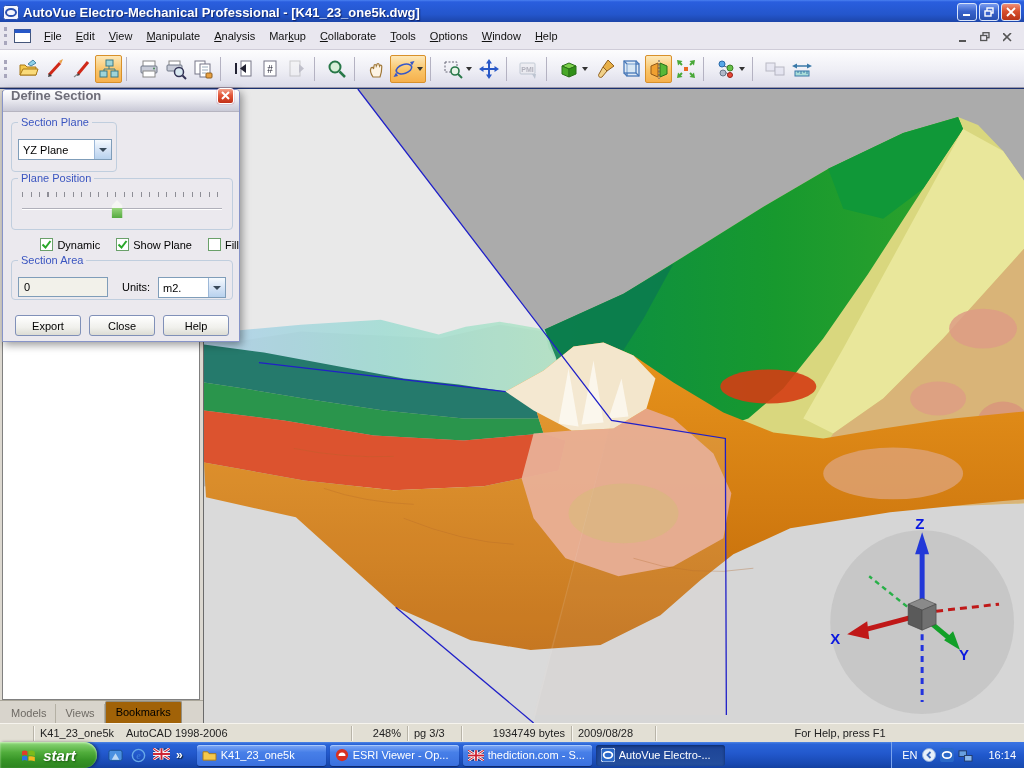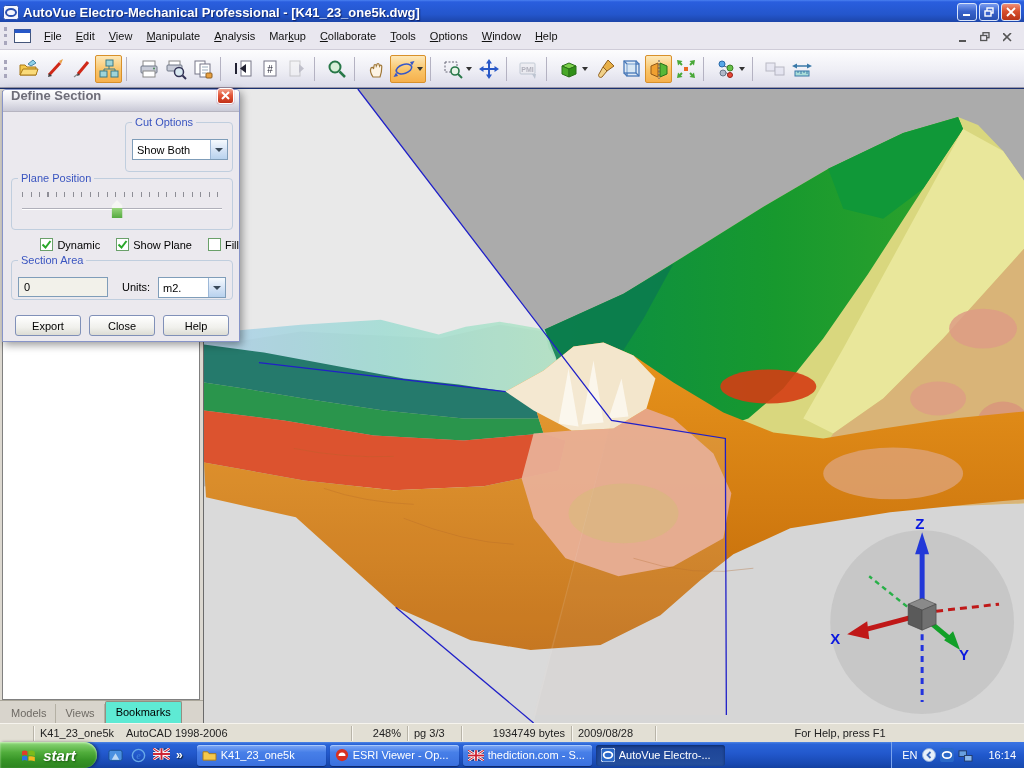--- a/index.html
+++ b/index.html
@@ -48,21 +48,21 @@
   .main { position:absolute; top:88px; left:0; right:0; height:635px; border-top:1px solid #1a3070; }
   .viewport { position:absolute; left:203px; top:0; right:0; bottom:0; background:#ababab; border-left:1px solid #6a6a6a; }
   .viewport svg { width:100%; height:100%; display:block; }
 
   
   .sidebar { position:absolute; left:0; top:0; width:203px; bottom:0; background:#dcd8d0; }
   .sidebar-panel { position:absolute; left:2px; right:3px; top:2px; bottom:23px; background:#fff; border:1px solid #808080; }
   .sidebar-tabs { position:absolute; left:0; right:0; bottom:0; height:23px; display:flex; align-items:flex-end;
     background:#d8d4cc; border-top:1px solid #aaa69a; padding-left:2px; }
   .tab { padding:3px 9px 4px; color:#6e6a64; border-right:1px solid #b4b0a4; white-space:nowrap; }
-  .tab.active { background:#5eead4; color:#000; border:1px solid #948f82; border-bottom:none; border-radius:2px 2px 0 0; margin-bottom:0; padding:4px 10px 5px; }
+  .tab.active { background:#a16207; color:#000; border:1px solid #948f82; border-bottom:none; border-radius:2px 2px 0 0; margin-bottom:0; padding:4px 10px 5px; }
 
   
   .dialog { position:absolute; left:2px; top:0; width:238px; height:253px; z-index:10;
     background:#ebe9ee; border:1px solid #8794c8; border-radius:4px 4px 0 0;
     box-shadow:2px 3px 8px rgba(0,0,0,.4); }
   .dlg-titlebar { height:22px; border-radius:3px 3px 0 0;
     background:linear-gradient(180deg,#ffffff,#ececf2 45%,#c9c9d6);
     display:flex; align-items:center; padding:0 5px 10px 8px; border-bottom:1px solid #b6b4c0; }
   .dlg-title { font-size:13px; font-weight:bold; color:#6e6d78; }
   .dlg-close { margin-left:auto; width:17px; height:16px; border-radius:3px; border:1px solid #fff;
@@ -529,30 +529,30 @@
     <div class="dialog">
       <div class="dlg-titlebar">
         <span class="dlg-title">Define Section</span>
         <div class="dlg-close">
           <svg width="9" height="9">
               <path d="M1 1 L8 8 M8 1 L1 8" stroke="#fff" stroke-width="2"></path>
             </svg>
         </div>
       </div>
 
-
-      <div class="group" style="left:122px;top:32px;width:108px;height:50px">
-        <span class="group-label">Cut Options</span>
-        <div class="combo" style="left:6px;top:16px;width:96px">
-          <span>Show Both</span>
+      <div class="group" style="left:8px;top:32px;width:106px;height:50px">
+        <span class="group-label">Section Plane</span>
+        <div class="combo" style="left:6px;top:16px;width:94px">
+          <span>YZ Plane</span>
           <span class="combo-arrow">
               <i></i>
             </span>
         </div>
       </div>
+
 
       <div class="group" style="left:8px;top:88px;width:222px;height:52px">
         <span class="group-label">Plane Position</span>
         <div class="slider-ticks"></div>
         <div class="slider-track"></div>
         <div class="slider-thumb" id="plane-thumb" style="left: calc(43.2% + 10px);"></div>
       </div>
 
       <div class="cb-row" id="dlg-checkboxes">
           <label class="cb">

